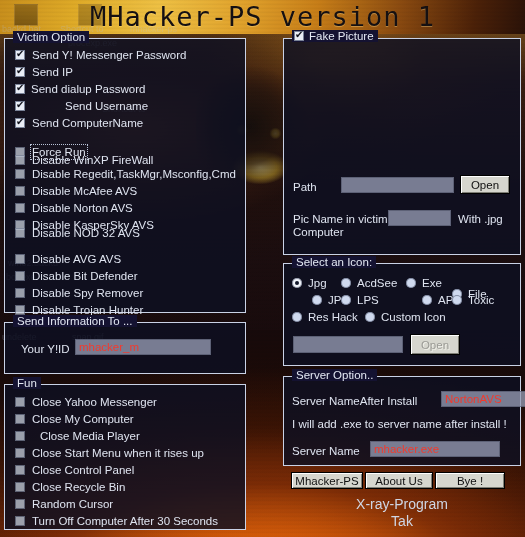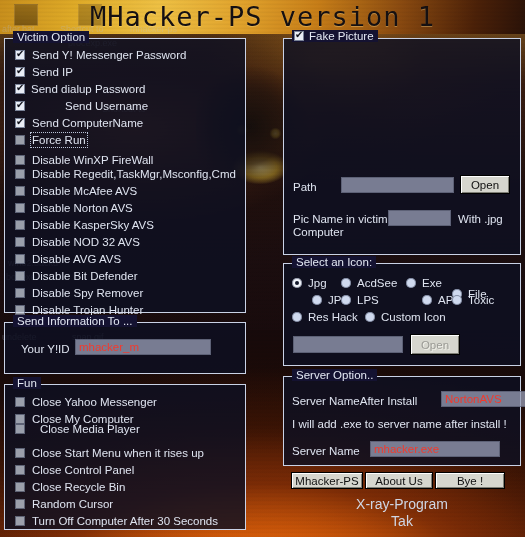--- a/index.html
+++ b/index.html
@@ -164,21 +164,21 @@
     <div class="bg-base"></div>
     <div class="bg-mid"></div>
     <div class="bg-creature"></div>
     <div class="bg-glow-bottom"></div>
     <div class="bg-top"></div>
     <div class="bg-scan"></div>
   </div>
 
   <div class="ghost-icon" style="left:14px;top:4px;"></div>
   <div class="ghost-icon" style="left:78px;top:4px;opacity:.35;"></div>
-  <div class="ghost" style="left:2px;top:24px;">after.bat</div>
+  <div class="ghost" style="left:2px;top:24px;">backd.bat</div>
   <div class="ghost" style="left:60px;top:24px;">Shortcut to</div>
   <div class="ghost" style="left:130px;top:24px;">mhacker-ps</div>
   <div class="ghost" style="left:68px;top:38px;">procexp.exe</div>
   <div class="ghost" style="left:102px;top:104px;">Shortcut to</div>
   <div class="ghost" style="left:2px;top:332px;">undelete</div>
   <div class="ghost" style="left:72px;top:332px;">snap.gif</div>
   <div class="ghost" style="left:8px;top:258px;">win32.backd</div>
   <div class="ghost" style="left:6px;top:272px;">bot.exe</div>
 
   <div class="title">MHacker-PS version 1</div>
@@ -199,21 +199,21 @@
       <span>Send dialup Password</span>
     </div>
     <div class="row" style="top:61px;gap:40px;">
       <span class="cb on"></span>
       <span>Send Username</span>
     </div>
     <div class="row" style="top:78px;">
       <span class="cb on"></span>
       <span>Send ComputerName</span>
     </div>
-    <div class="row" style="top:95px;">
+    <div class="row" style="top:107px;">
       <span class="cb dim"></span>
       <span class="focus">Force Run</span>
     </div>
     <div class="row" style="top:115px;">
       <span class="cb dim"></span>
       <span>Disable WinXP FireWall</span>
     </div>
     <div class="row" style="top:129px;">
       <span class="cb dim"></span>
       <span>Disable Regedit,TaskMgr,Msconfig,Cmd</span>
@@ -223,21 +223,21 @@
       <span>Disable McAfee AVS</span>
     </div>
     <div class="row" style="top:163px;">
       <span class="cb dim"></span>
       <span>Disable Norton AVS</span>
     </div>
     <div class="row" style="top:180px;">
       <span class="cb dim"></span>
       <span>Disable KasperSky AVS</span>
     </div>
-    <div class="row" style="top:197px;text-align:center;">
+    <div class="row" style="top:188px;text-align:center;">
       <span class="cb dim"></span>
       <span>Disable NOD 32 AVS</span>
     </div>
     <div class="row" style="top:214px;">
       <span class="cb dim"></span>
       <span>Disable AVG AVS</span>
     </div>
     <div class="row" style="top:231px;">
       <span class="cb dim"></span>
       <span>Disable Bit Defender</span>
@@ -262,21 +262,21 @@
     <span class="gtitle">Fun</span>
 
     <div class="row" style="top:11px;">
       <span class="cb dim"></span>
       <span>Close Yahoo Messenger</span>
     </div>
     <div class="row" style="top:28px;">
       <span class="cb dim"></span>
       <span>Close My Computer</span>
     </div>
-    <div class="row" style="top:38px;gap:15px;">
+    <div class="row" style="top:45px;gap:15px;">
       <span class="cb dim"></span>
       <span>Close Media Player</span>
     </div>
     <div class="row" style="top:62px;">
       <span class="cb dim"></span>
       <span>Close Start Menu when it rises up</span>
     </div>
     <div class="row" style="top:79px;">
       <span class="cb dim"></span>
       <span>Close Control Panel</span>

